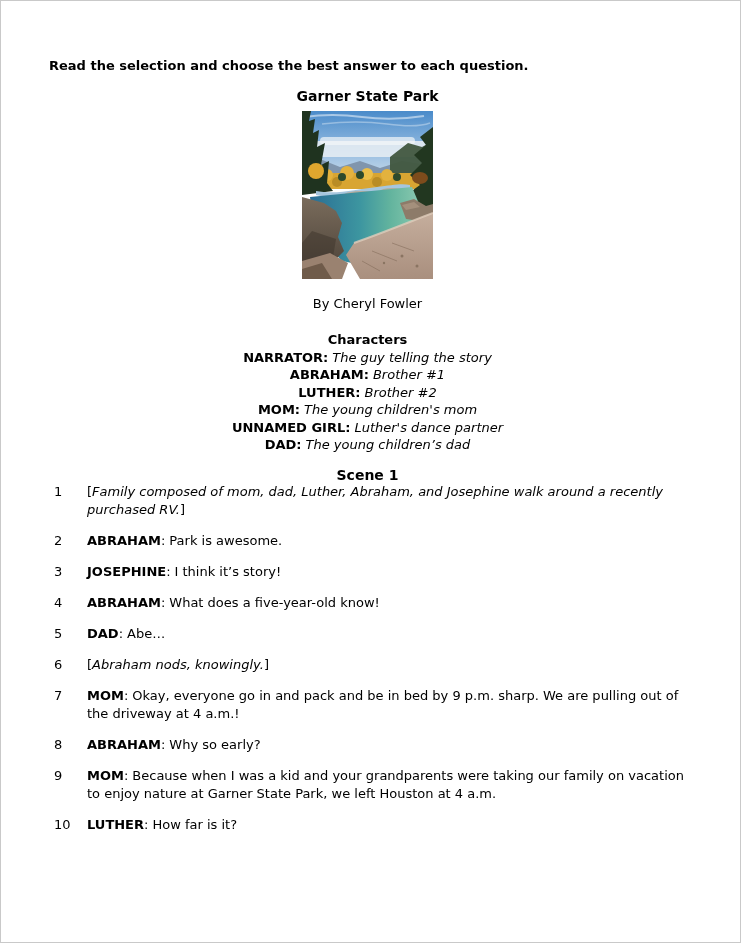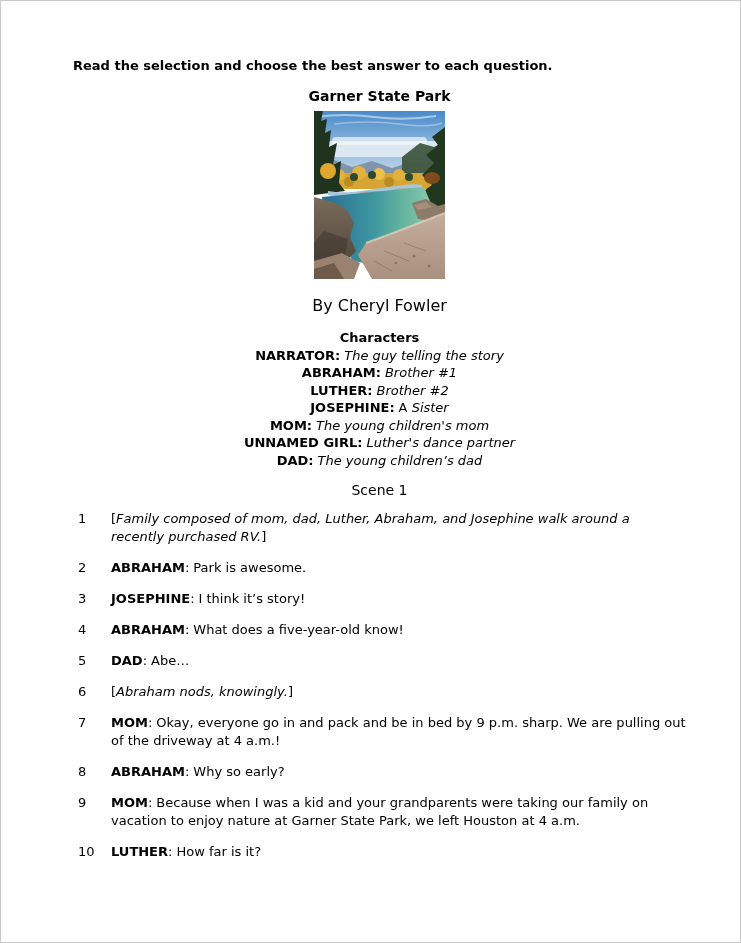--- a/index.html
+++ b/index.html
@@ -6,59 +6,58 @@
   html, body { background: #ffffff; }
   body {
     font-family: "DejaVu Sans", "Liberation Sans", sans-serif;
     color: #000000;
   }
   .page {
     width: 741px;
     height: 943px;
     background: #ffffff;
     border: 1px solid #c9c9c9;
-    padding: 57px 54px 0 72px;
+    padding: 57px 54px 0 48px;
     overflow: hidden;
   }
   .instruction {
     font-size: 13px;
     font-weight: bold;
     margin-bottom: 15px;
   }
   .title {
     font-size: 14px;
     font-weight: bold;
     text-align: center;
     margin-bottom: 7px;
   }
   .photo-wrap {
     text-align: center;
     margin-bottom: 17px;
   }
   .photo-wrap svg { display: inline-block; vertical-align: top; }
   .byline {
-    font-size: 16px;
-    text-align: center;
-    margin-bottom: 14px;
+    font-size: 13px;
+    text-align: center;
+    margin-bottom: 20px;
   }
   .characters {
     font-size: 13px;
     line-height: 17.5px;
     margin-bottom: 13px;
     text-align: center;
   }
   .char-heading { font-weight: bold; }
   .char-name { font-weight: bold; margin-right: 4px; }
   .char-plain { white-space: pre; }
   .char-italic { font-style: italic; }
   .scene-heading {
     font-size: 14px;
-    font-weight: normal;
-    text-align: center;
-    margin-bottom: 12px;
+    font-weight: bold;
+    text-align: center;
   }
   .script-row {
     display: flex;
     font-size: 13px;
     line-height: 18px;
     margin-bottom: 13px;
   }
   .line-num {
     width: 38px;
     flex-shrink: 0;
@@ -156,21 +155,20 @@
     </svg>
   </div>
 
   <div class="byline">By Cheryl Fowler</div>
 
   <div class="characters">
     <div class="char-heading">Characters</div>
     <div class="char-row"><span class="char-name">NARRATOR:</span><span class="char-plain"></span><span class="char-italic">The guy telling the story</span></div>
     <div class="char-row"><span class="char-name">ABRAHAM:</span><span class="char-plain"></span><span class="char-italic">Brother #1</span></div>
     <div class="char-row"><span class="char-name">LUTHER:</span><span class="char-plain"></span><span class="char-italic">Brother #2</span></div>
-    <div class="char-row"><span class="char-name">JOSEPHINE:</span><span class="char-plain">A </span><span class="char-italic">Sister</span></div>
     <div class="char-row"><span class="char-name">MOM:</span><span class="char-plain"></span><span class="char-italic">The young children's mom</span></div>
     <div class="char-row"><span class="char-name">UNNAMED GIRL:</span><span class="char-plain"></span><span class="char-italic">Luther's dance partner</span></div>
     <div class="char-row"><span class="char-name">DAD:</span><span class="char-plain"></span><span class="char-italic">The young children’s dad</span></div>
   </div>
 
   <div class="scene-heading">Scene 1</div>
 
   <div>
 
     <div class="script-row">

